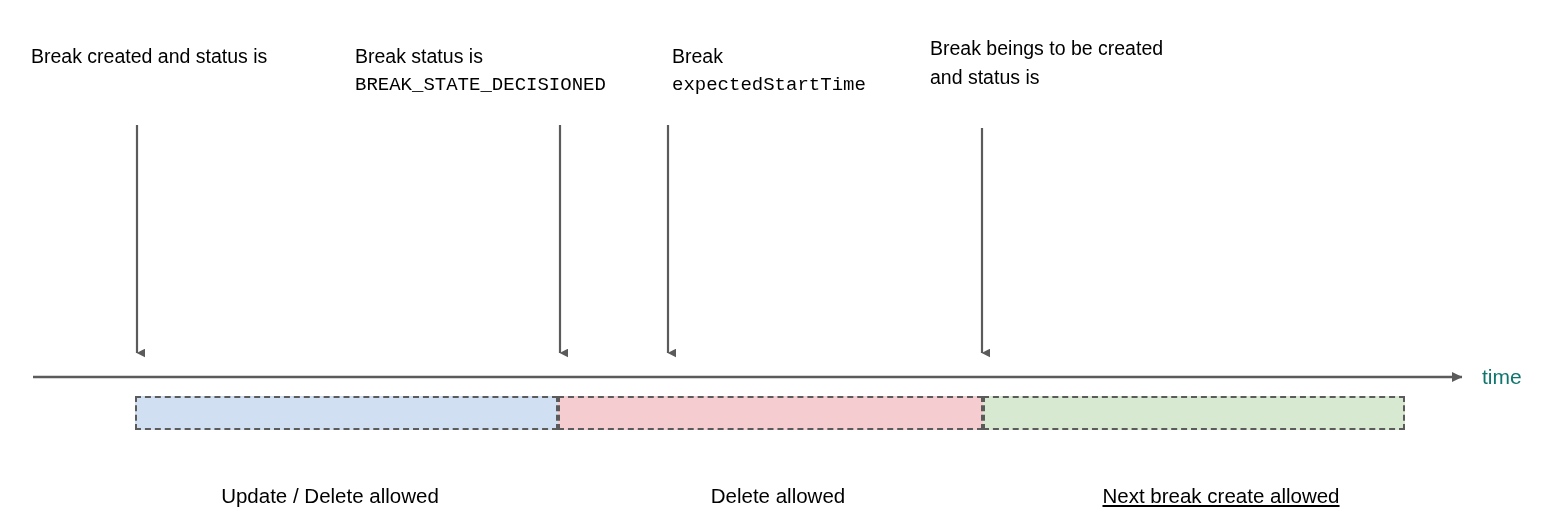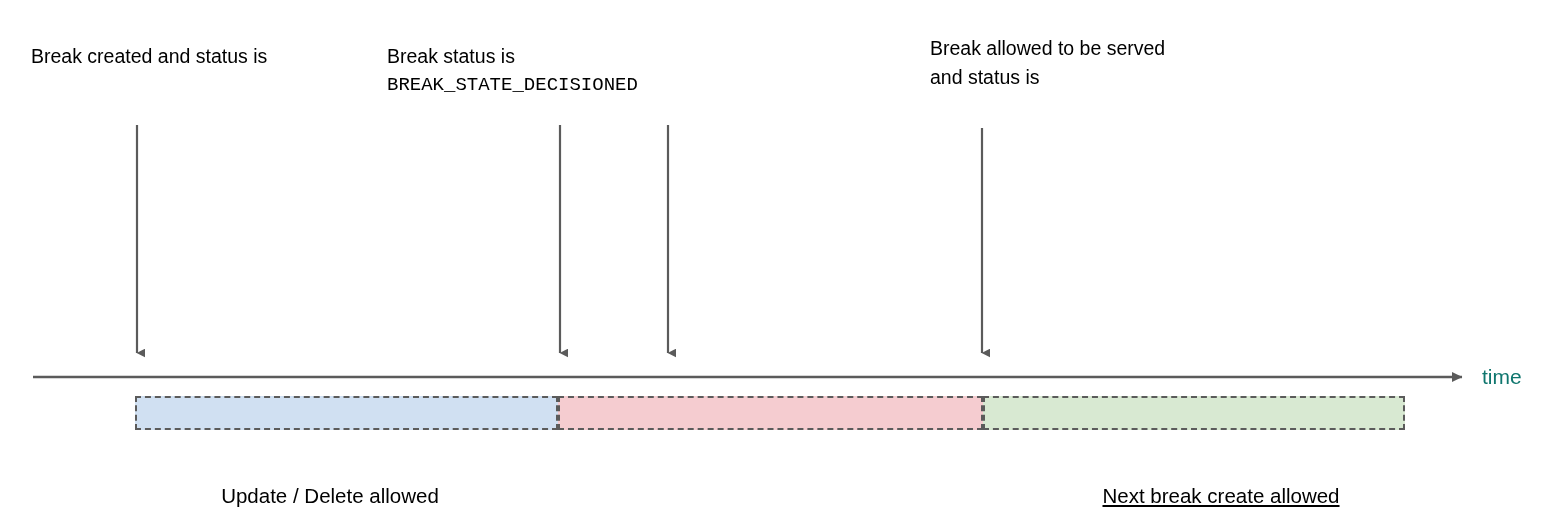--- a/index.html
+++ b/index.html
@@ -88,28 +88,32 @@
 </style>
 </head>
 <body>
 
 <div id="diagram-root">
 
   <div class="event-label" id="event-label-0" style="left:31px; top:42px;">
     <div class="plain">Break created and status is</div>
   </div>
 
-  <div class="event-label" id="event-label-1" style="left:355px; top:42px;margin-left:32px;">
+  <div class="event-label" id="event-label-1" style="left:355px; top:42px;">
     <div class="plain">Break status is</div>
     <div class="mono">BREAK_STATE_DECISIONED</div>
   </div>
 
+  <div class="event-label" id="event-label-2" style="left:672px; top:42px;">
+    <div class="plain">Break</div>
+    <div class="mono">expectedStartTime</div>
+  </div>
 
   <div class="event-label" id="event-label-3" style="left:930px; top:34px;">
-    <div class="plain">Break allowed to be served</div>
+    <div class="plain">Break beings to be created</div>
     <div class="plain">and status is</div>
   </div>
 
   <svg id="vector-layer" viewBox="0 0 1558 520" width="1558" height="520">
     <defs>
       <marker id="arrowhead-down" markerWidth="9" markerHeight="9" refX="4.5" refY="8.4" orient="auto" markerUnits="userSpaceOnUse">
         <polygon points="0,0 9,0 4.5,8.8" fill="#5b5b5b"></polygon>
       </marker>
       <marker id="arrowhead-right" markerWidth="11" markerHeight="10" refX="10.2" refY="5" orient="auto" markerUnits="userSpaceOnUse">
         <polygon points="0,0 10.6,5 0,10" fill="#5b5b5b"></polygon>
@@ -130,16 +134,17 @@
   <div id="axis-label-time">time</div>
 
   <div class="segment-bar" id="segment-bar-0" style="left:135px; width:423px; background:#d0e0f2;"></div>
 
   <div class="segment-bar" id="segment-bar-1" style="left:558px; width:425px; background:#f5ccd0;"></div>
 
   <div class="segment-bar" id="segment-bar-2" style="left:983px; width:422px; background:#d8e9d2;"></div>
 
   <div class="segment-caption" style="left:330px;">Update / Delete allowed</div>
 
+  <div class="segment-caption" style="left:778px;">Delete allowed</div>
 
   <div class="segment-caption" style="left:1221px;text-decoration:underline;">Next break create allowed</div>
 
 </div>
 
 </body></html>

